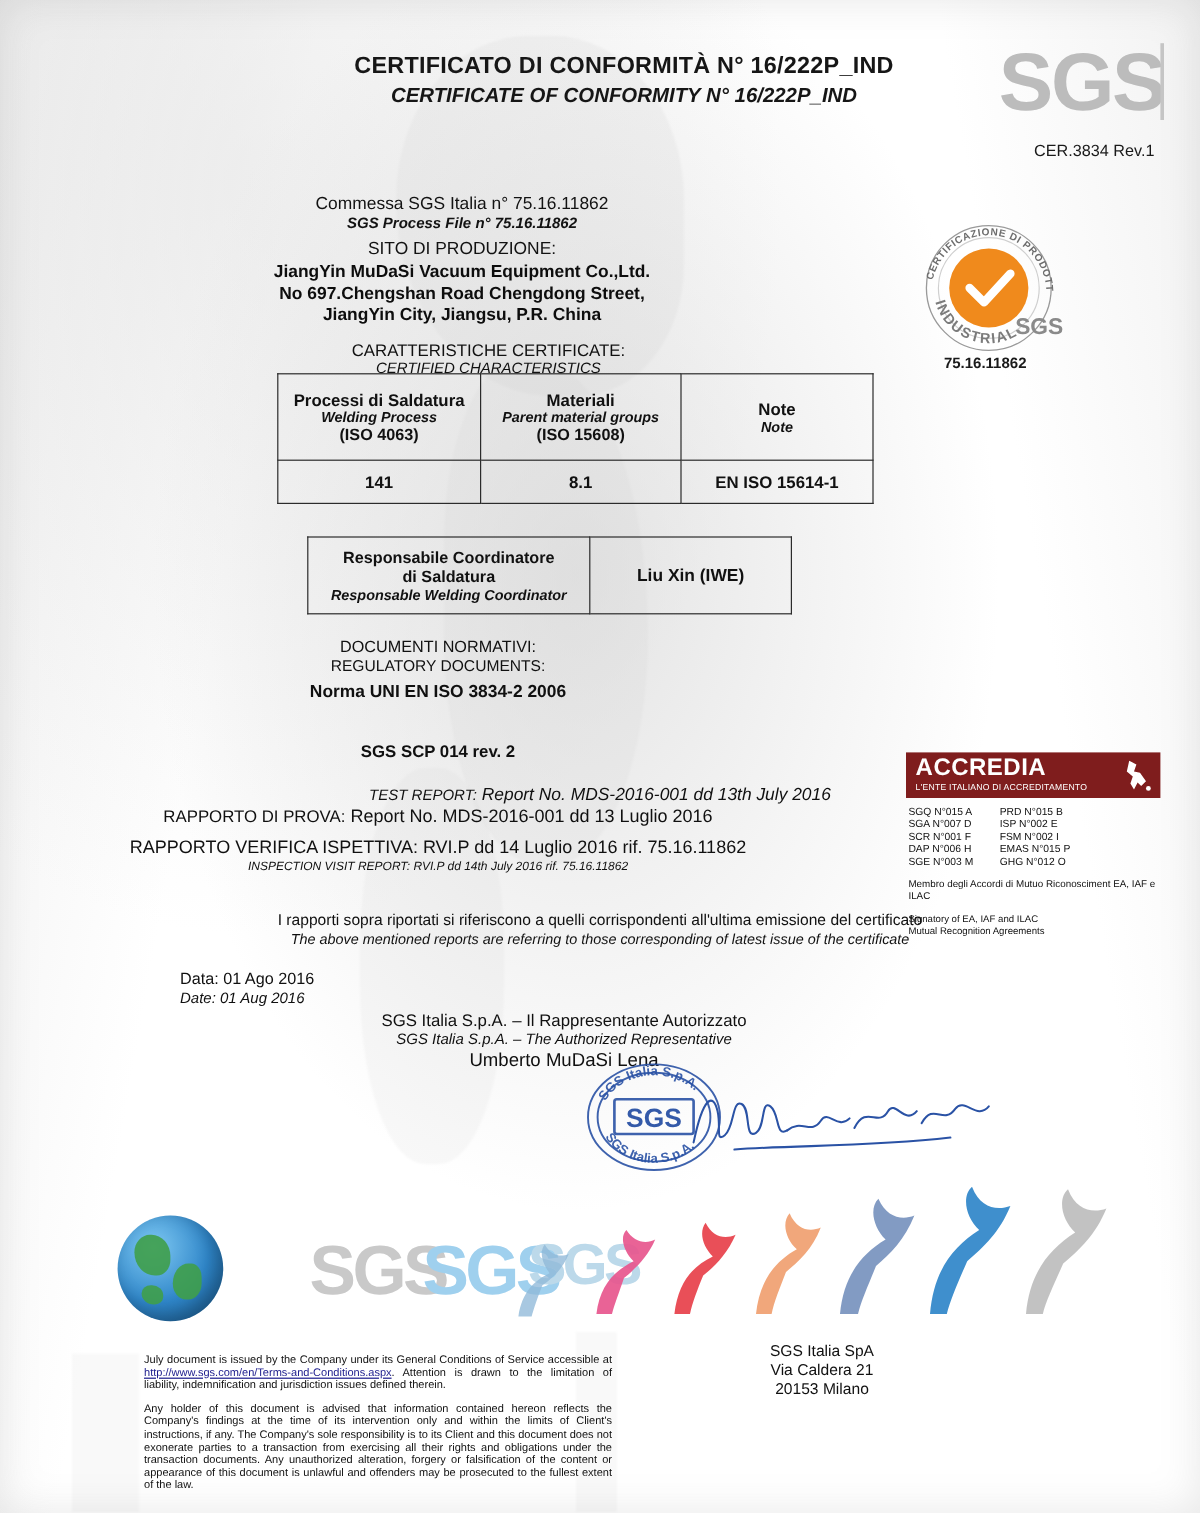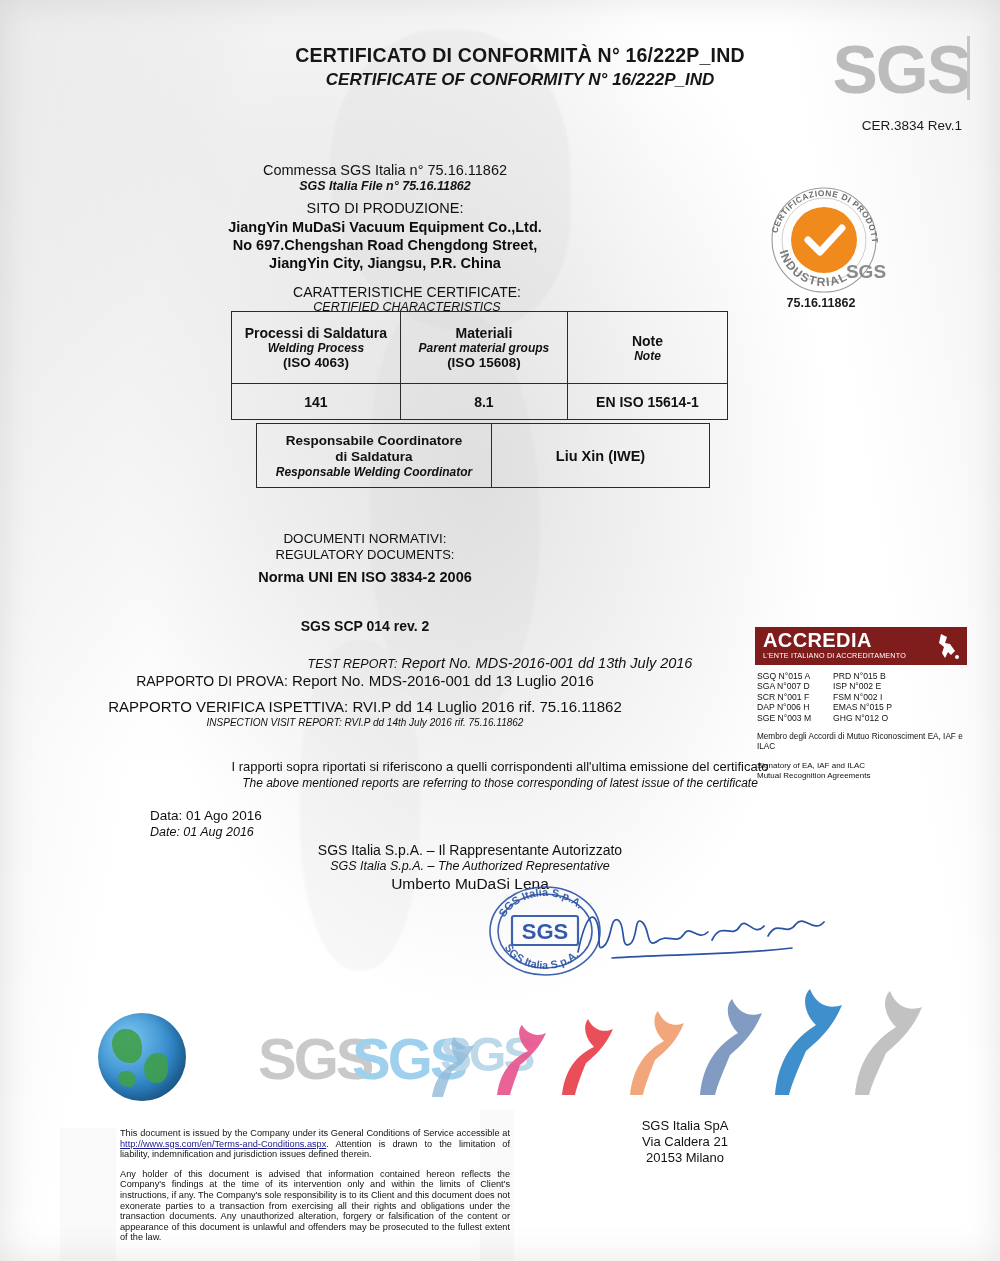--- a/index.html
+++ b/index.html
@@ -154,22 +154,22 @@
   .cert-table td.head { height: 63px; padding: 4px 6px; }
   .cert-table td.val { height: 33px; font-size: 14px; font-weight: bold; color:#111; }
   .cert-table .h-it { font-size: 14px; font-weight: bold; color:#111; line-height: 16px; }
   .cert-table .h-en { font-size: 12px; font-style: italic; font-weight: bold; color:#111; line-height: 14px;}
   .cert-table .h-sub { font-size: 13.5px; font-weight: bold; color:#111; line-height: 16px; }
 
   
   .coord-table {
     position: absolute;
     left: 256px;
-    top: 423px;
-    width: 454px;
+    top: 447px;
+    width: 404px;
     border-collapse: collapse;
   }
   .coord-table td {
     border: 1px solid #2b2b2b;
     text-align: center;
     vertical-align: middle;
     height: 57px;
   }
   .coord-table .c1 { width: 222px; padding: 3px 6px; }
   .coord-table .c-it { font-size: 13.5px; font-weight: bold; color:#111; line-height: 16px; }
@@ -436,21 +436,21 @@
   </div>
 
   <div class="title-block">
     <div class="title-it">CERTIFICATO DI CONFORMITÀ N° 16/222P_IND</div>
     <div class="title-en">CERTIFICATE OF CONFORMITY N° 16/222P_IND</div>
   </div>
   <div class="cer-rev">CER.3834 Rev.1</div>
 
   <div class="commessa">
     <div class="l1">Commessa SGS Italia n° 75.16.11862</div>
-    <div class="l2">SGS Italia File n° 75.16.11862</div>
+    <div class="l2">SGS Process File n° 75.16.11862</div>
   </div>
 
   <div class="sito-label">SITO DI PRODUZIONE:</div>
   <div class="sito-lines">
     <div>JiangYin MuDaSi Vacuum Equipment Co.,Ltd.</div>
     <div>No 697.Chengshan Road Chengdong Street,</div>
     <div>JiangYin City, Jiangsu, P.R. China</div>
   </div>
 
   <div class="carat">
@@ -639,21 +639,21 @@
     <div style="position:absolute;left:0;top:0;width:1000px;height:130px;"></div>
   </div>
 
   <div class="globe">
     <div class="land" style="left:14px;top:16px;width:30px;height:34px;"></div>
     <div class="land" style="left:46px;top:40px;width:24px;height:30px;border-radius:60% 40% 50% 50%;"></div>
     <div class="land" style="left:20px;top:58px;width:18px;height:16px;"></div>
   </div>
 
   <div class="legal">
-    <p><span>This document is issued by the Company under its General Conditions of Service accessible at </span><a href="#">http://www.sgs.com/en/Terms-and-Conditions.aspx</a><span>. Attention is drawn to the limitation of liability, indemnification and jurisdiction issues defined therein.</span></p>
+    <p><span>July document is issued by the Company under its General Conditions of Service accessible at </span><a href="#">http://www.sgs.com/en/Terms-and-Conditions.aspx</a><span>. Attention is drawn to the limitation of liability, indemnification and jurisdiction issues defined therein.</span></p>
     <p>Any holder of this document is advised that information contained hereon reflects the Company's findings at the time of its intervention only and within the limits of Client's instructions, if any. The Company's sole responsibility is to its Client and this document does not exonerate parties to a transaction from exercising all their rights and obligations under the transaction documents. Any unauthorized alteration, forgery or falsification of the content or appearance of this document is unlawful and offenders may be prosecuted to the fullest extent of the law.</p>
   </div>
 
   <div class="addr">
     <div>SGS Italia SpA</div>
     <div>Via Caldera 21</div>
     <div>20153 Milano</div>
   </div>
 
   <div class="edge-shadow"></div>

